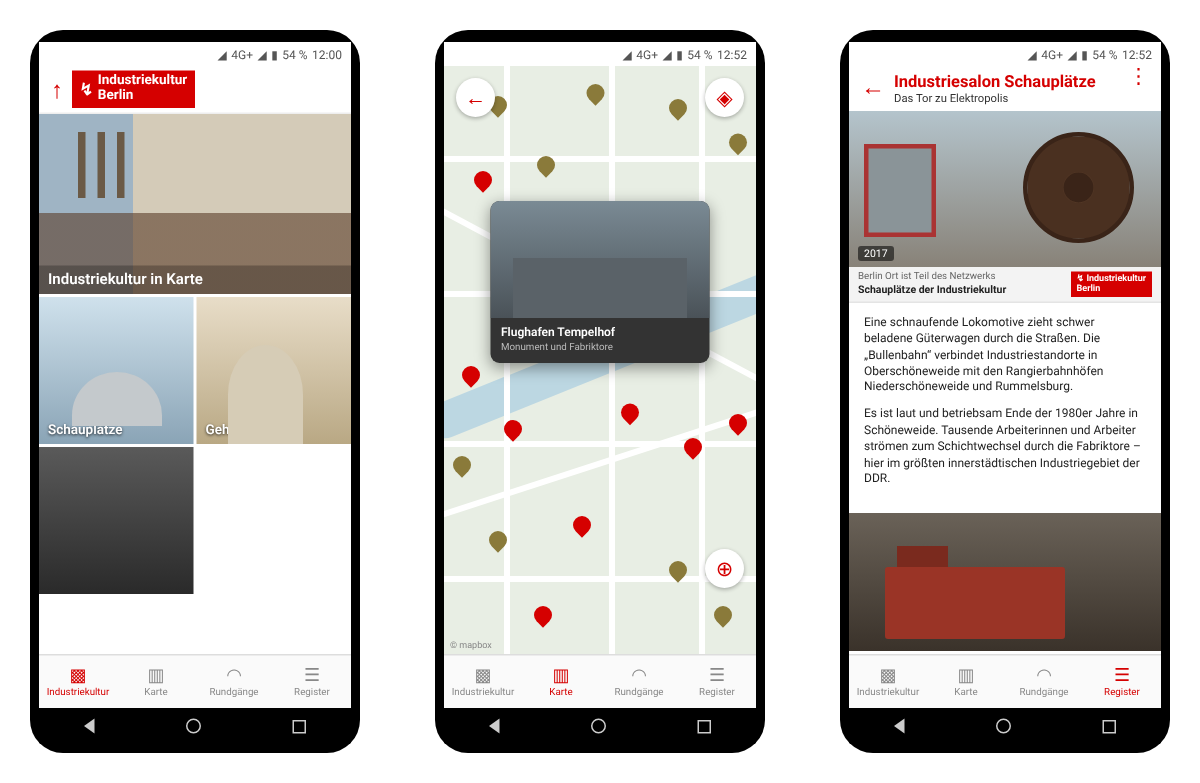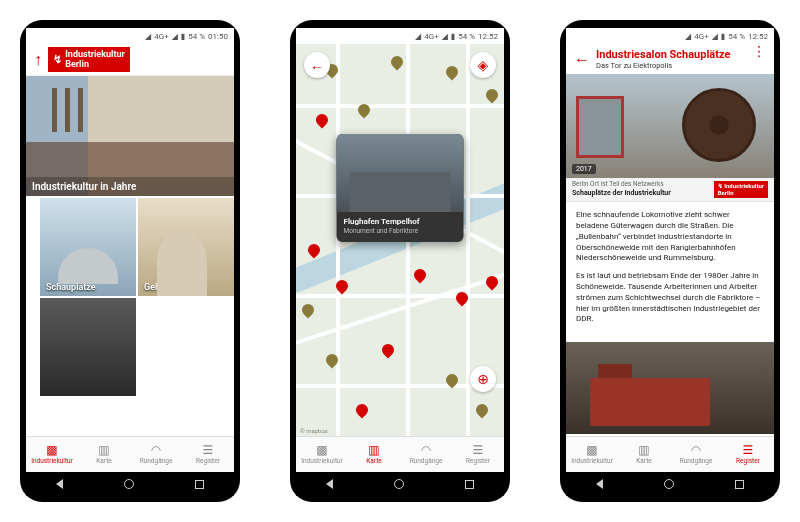--- a/index.html
+++ b/index.html
@@ -84,21 +84,21 @@
       linear-gradient(transparent 55%, rgba(90,60,40,.6) 55%, rgba(90,60,40,.6) 100%),
       linear-gradient(90deg, #9fb4c4 0 30%, #d4cbb8 30% 100%);
   }
   .smokestacks{position:absolute;top:12px;left:26px;display:flex;gap:8px}
   .smokestacks span{width:5px;height:44px;background:#6b5a46}
   .hero-label{
     position:relative;color:#fff;font-size:10px;font-weight:600;
     padding:4px 6px;background:rgba(0,0,0,.25);width:100%;
   }
   .grid {
-    display:grid;grid-template-columns:1fr 1fr;grid-auto-rows:98px;gap:2px;margin-top:2px;margin-left:14px;
+    display:grid;grid-template-columns:1fr 1fr;grid-auto-rows:98px;gap:2px;margin-top:2px;
   }
   .tile{position:relative;overflow:hidden}
   .tile-label{position:absolute;bottom:4px;left:6px;color:#fff;font-size:9px;font-weight:600;text-shadow:0 1px 2px rgba(0,0,0,.8)}
   .t-a{background:linear-gradient(#cfe1ec,#8aa4b6);grid-row:span 1}
   .t-b{background:linear-gradient(#3a3a3a,#1a1a1a);grid-row:span 2}
   .t-c{background:linear-gradient(#e8ddc8,#b9a884)}
   .t-a::after{content:"";position:absolute;bottom:12px;left:50%;transform:translateX(-50%);width:60px;height:36px;background:#c4c9cc;border-radius:50% 50% 0 0 / 80% 80% 0 0}
   .t-c::after{content:"";position:absolute;bottom:0;left:20%;width:50px;height:66px;background:#d6ccb6;border-radius:50% 50% 0 0}
   .t-d{background:linear-gradient(#5a5a5a,#2a2a2a)}
   
@@ -107,21 +107,21 @@
   .road.h{height:4px;left:0;right:0}
   .road.v{width:4px;top:0;bottom:0}
   .road.d{height:4px;width:300px;transform-origin:left center}
   .water{position:absolute;background:#bcd7e2;border-radius:30px}
   .pin{position:absolute;width:12px;height:12px;border-radius:50% 50% 50% 0;transform:rotate(-45deg)}
   .pin.red{background:#d50000}
   .pin.oli{background:#8a7a3a}
   .circle-btn{position:absolute;width:26px;height:26px;border-radius:50%;background:#fff;box-shadow:0 1px 3px rgba(0,0,0,.3);display:flex;align-items:center;justify-content:center;font-size:14px;color:#d50000}
   .popup{
     position:absolute;left:50%;top:90px;transform:translateX(-50%);
-    width:127px;background:#333;border-radius:6px;overflow:hidden;
+    width:146px;background:#333;border-radius:6px;overflow:hidden;
     box-shadow:0 3px 10px rgba(0,0,0,.4)
   }
   .popup-img{height:78px;background:linear-gradient(#7a8a94,#4a5258);position:relative}
   .popup-img::after{content:"";position:absolute;bottom:0;left:10%;right:10%;height:40px;background:#5a6268}
   .popup-sign{position:absolute;bottom:18px;left:0;right:0;text-align:center;color:#7dd3e8;font-size:5px;letter-spacing:1px;font-weight:bold}
   .popup-text{padding:5px 7px 7px;color:#fff}
   .popup-title{font-size:8px;font-weight:600}
   .popup-sub{font-size:6.5px;color:#bbb;margin-top:1px}
   .map-attr{position:absolute;bottom:2px;left:4px;font-size:6px;color:#888}
   
@@ -160,37 +160,37 @@
 <body>
 
 <div class="phone">
   <div class="screen">
     <div class="statusbar">
       <span class="sig">◢</span>
       <span>4G+</span>
       <span>◢</span>
       <span>▮</span>
       <span>54 %</span>
-      <span>01:50</span>
+      <span>12:00</span>
     </div>
     <div class="app-header">
       <span class="back-arrow">↑</span>
       <div class="brand-logo">
         <span class="zig">↯</span>
         <span><span>Industriekultur</span><br><span>Berlin</span></span>
       </div>
     </div>
     <div class="content">
       <div class="hero">
         <div class="smokestacks">
             <span></span>
             <span></span>
             <span></span>
           </div>
-        <div class="hero-label">Industriekultur in Jahre</div>
+        <div class="hero-label">Industriekultur in Karte</div>
       </div>
       <div class="grid">
         <div class="tile t-a">
           <div class="tile-label">Schauplätze</div>
         </div>
         <div class="tile t-c">
           <div class="tile-label">Geheimtipps</div>
         </div>
         <div class="tile t-d"></div>
       </div>

